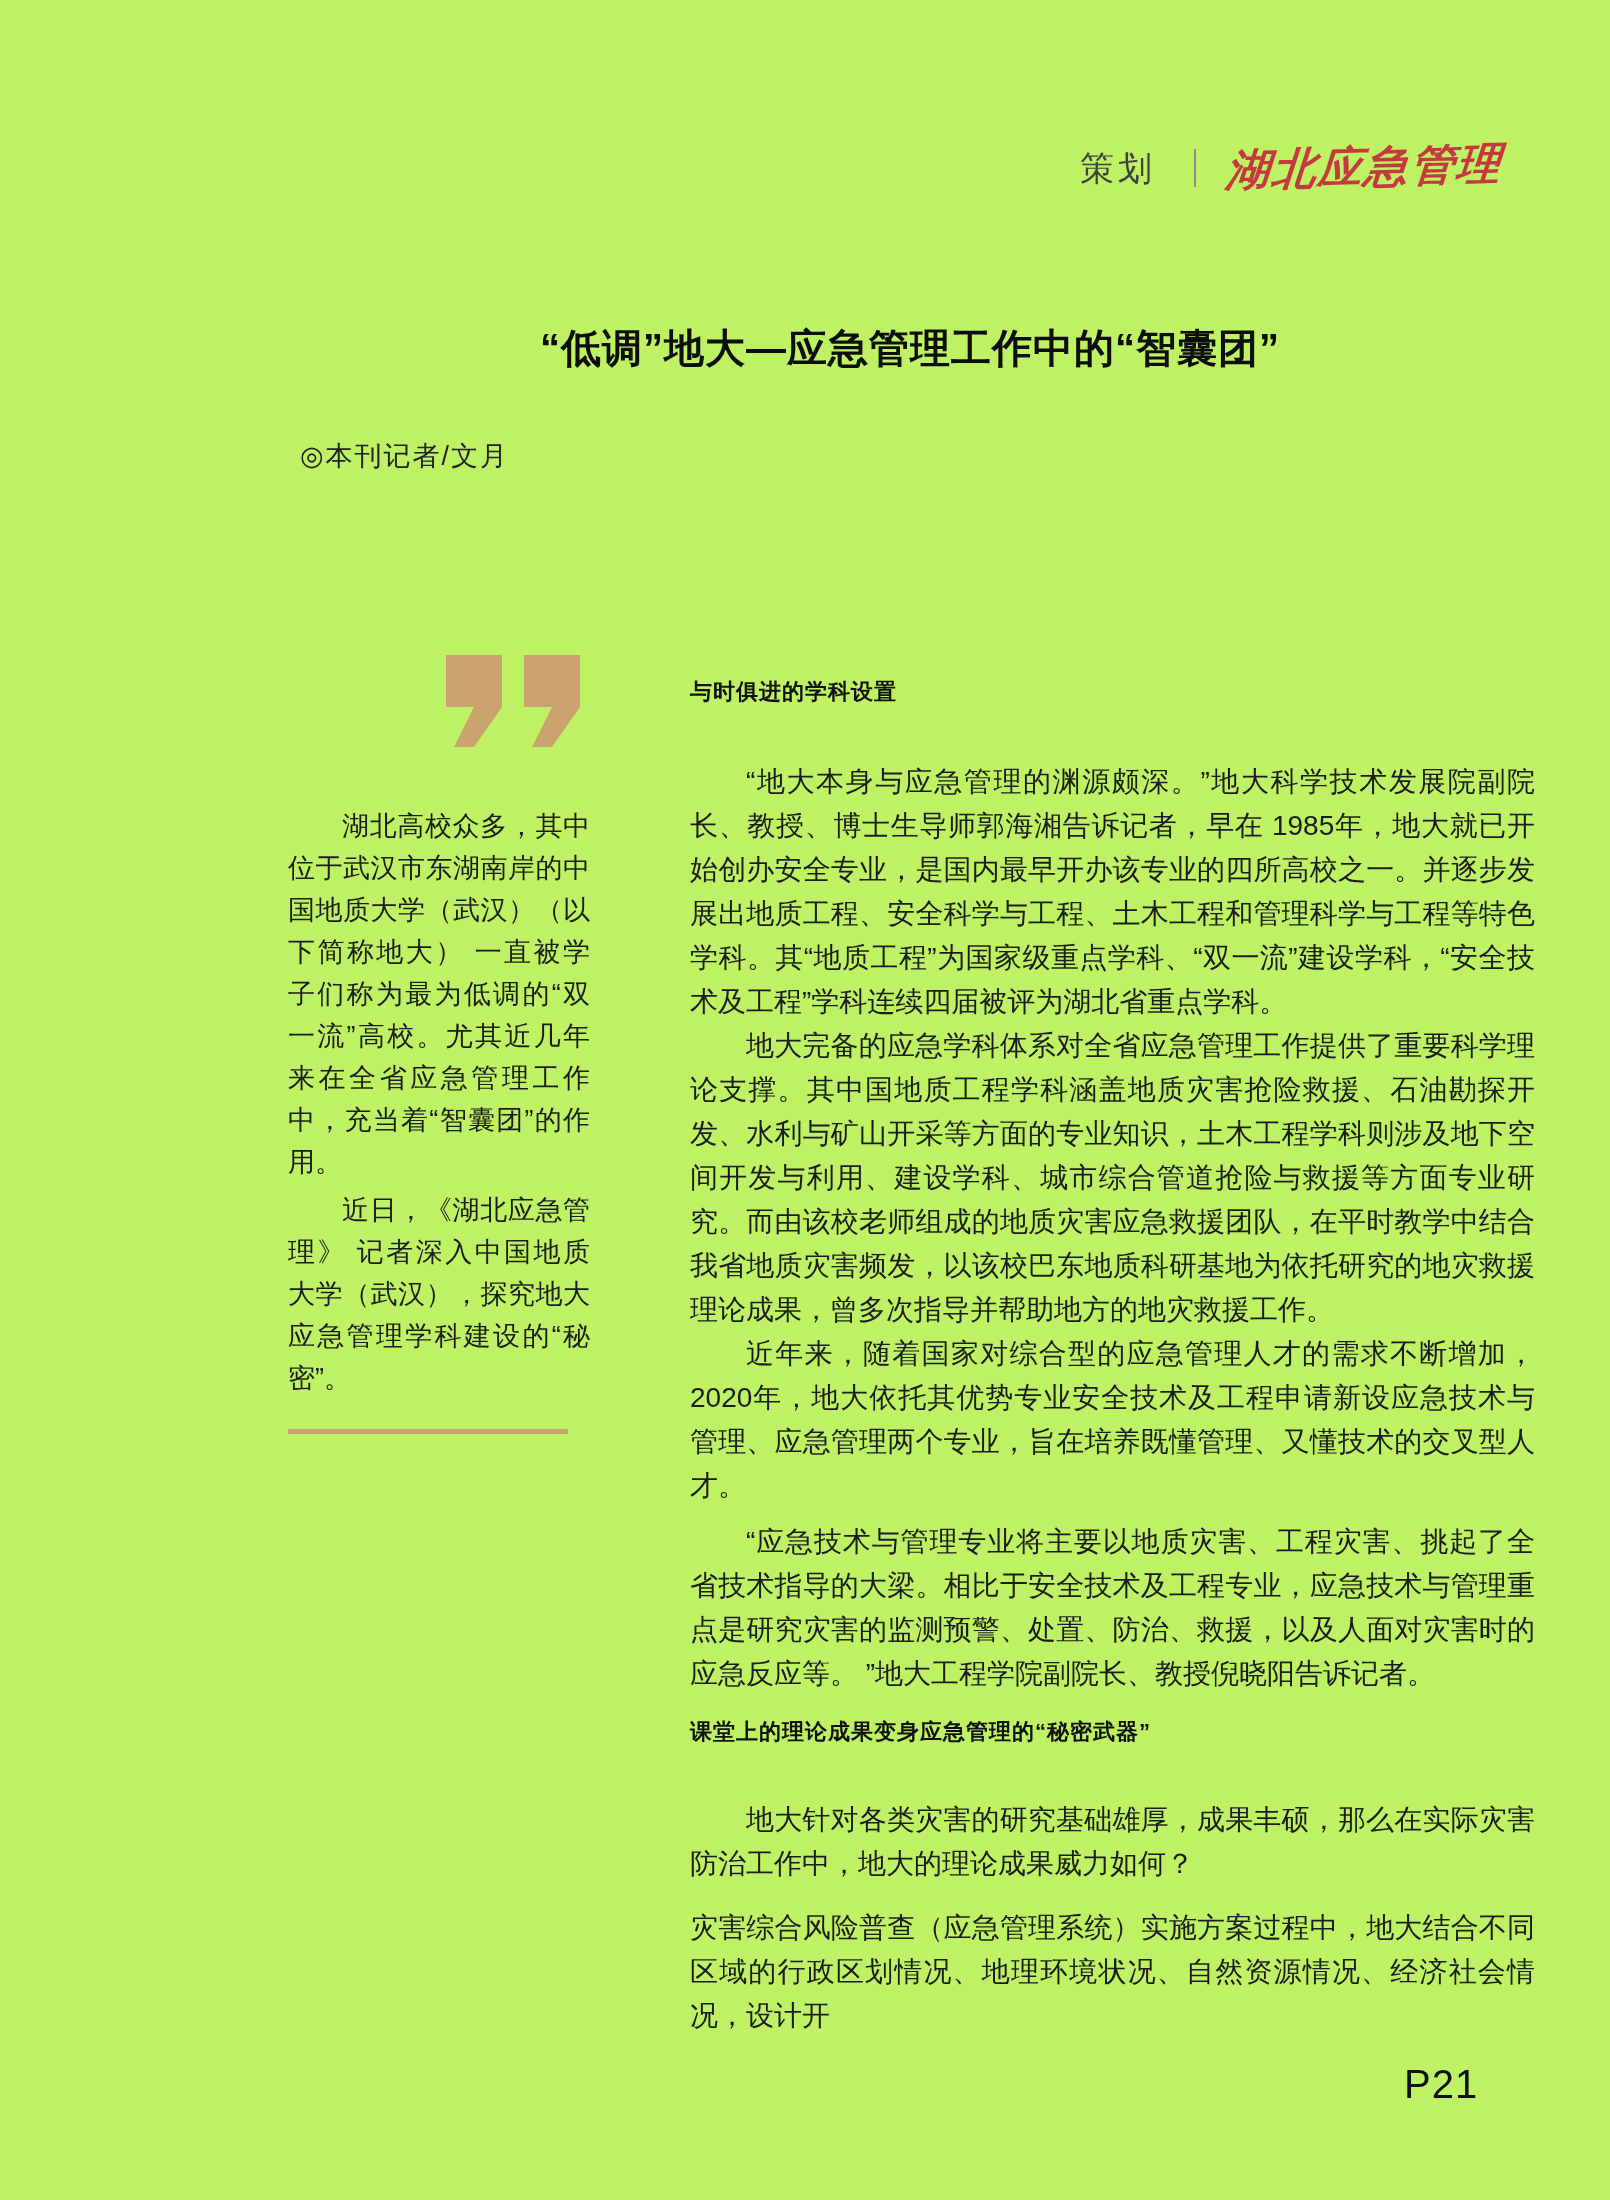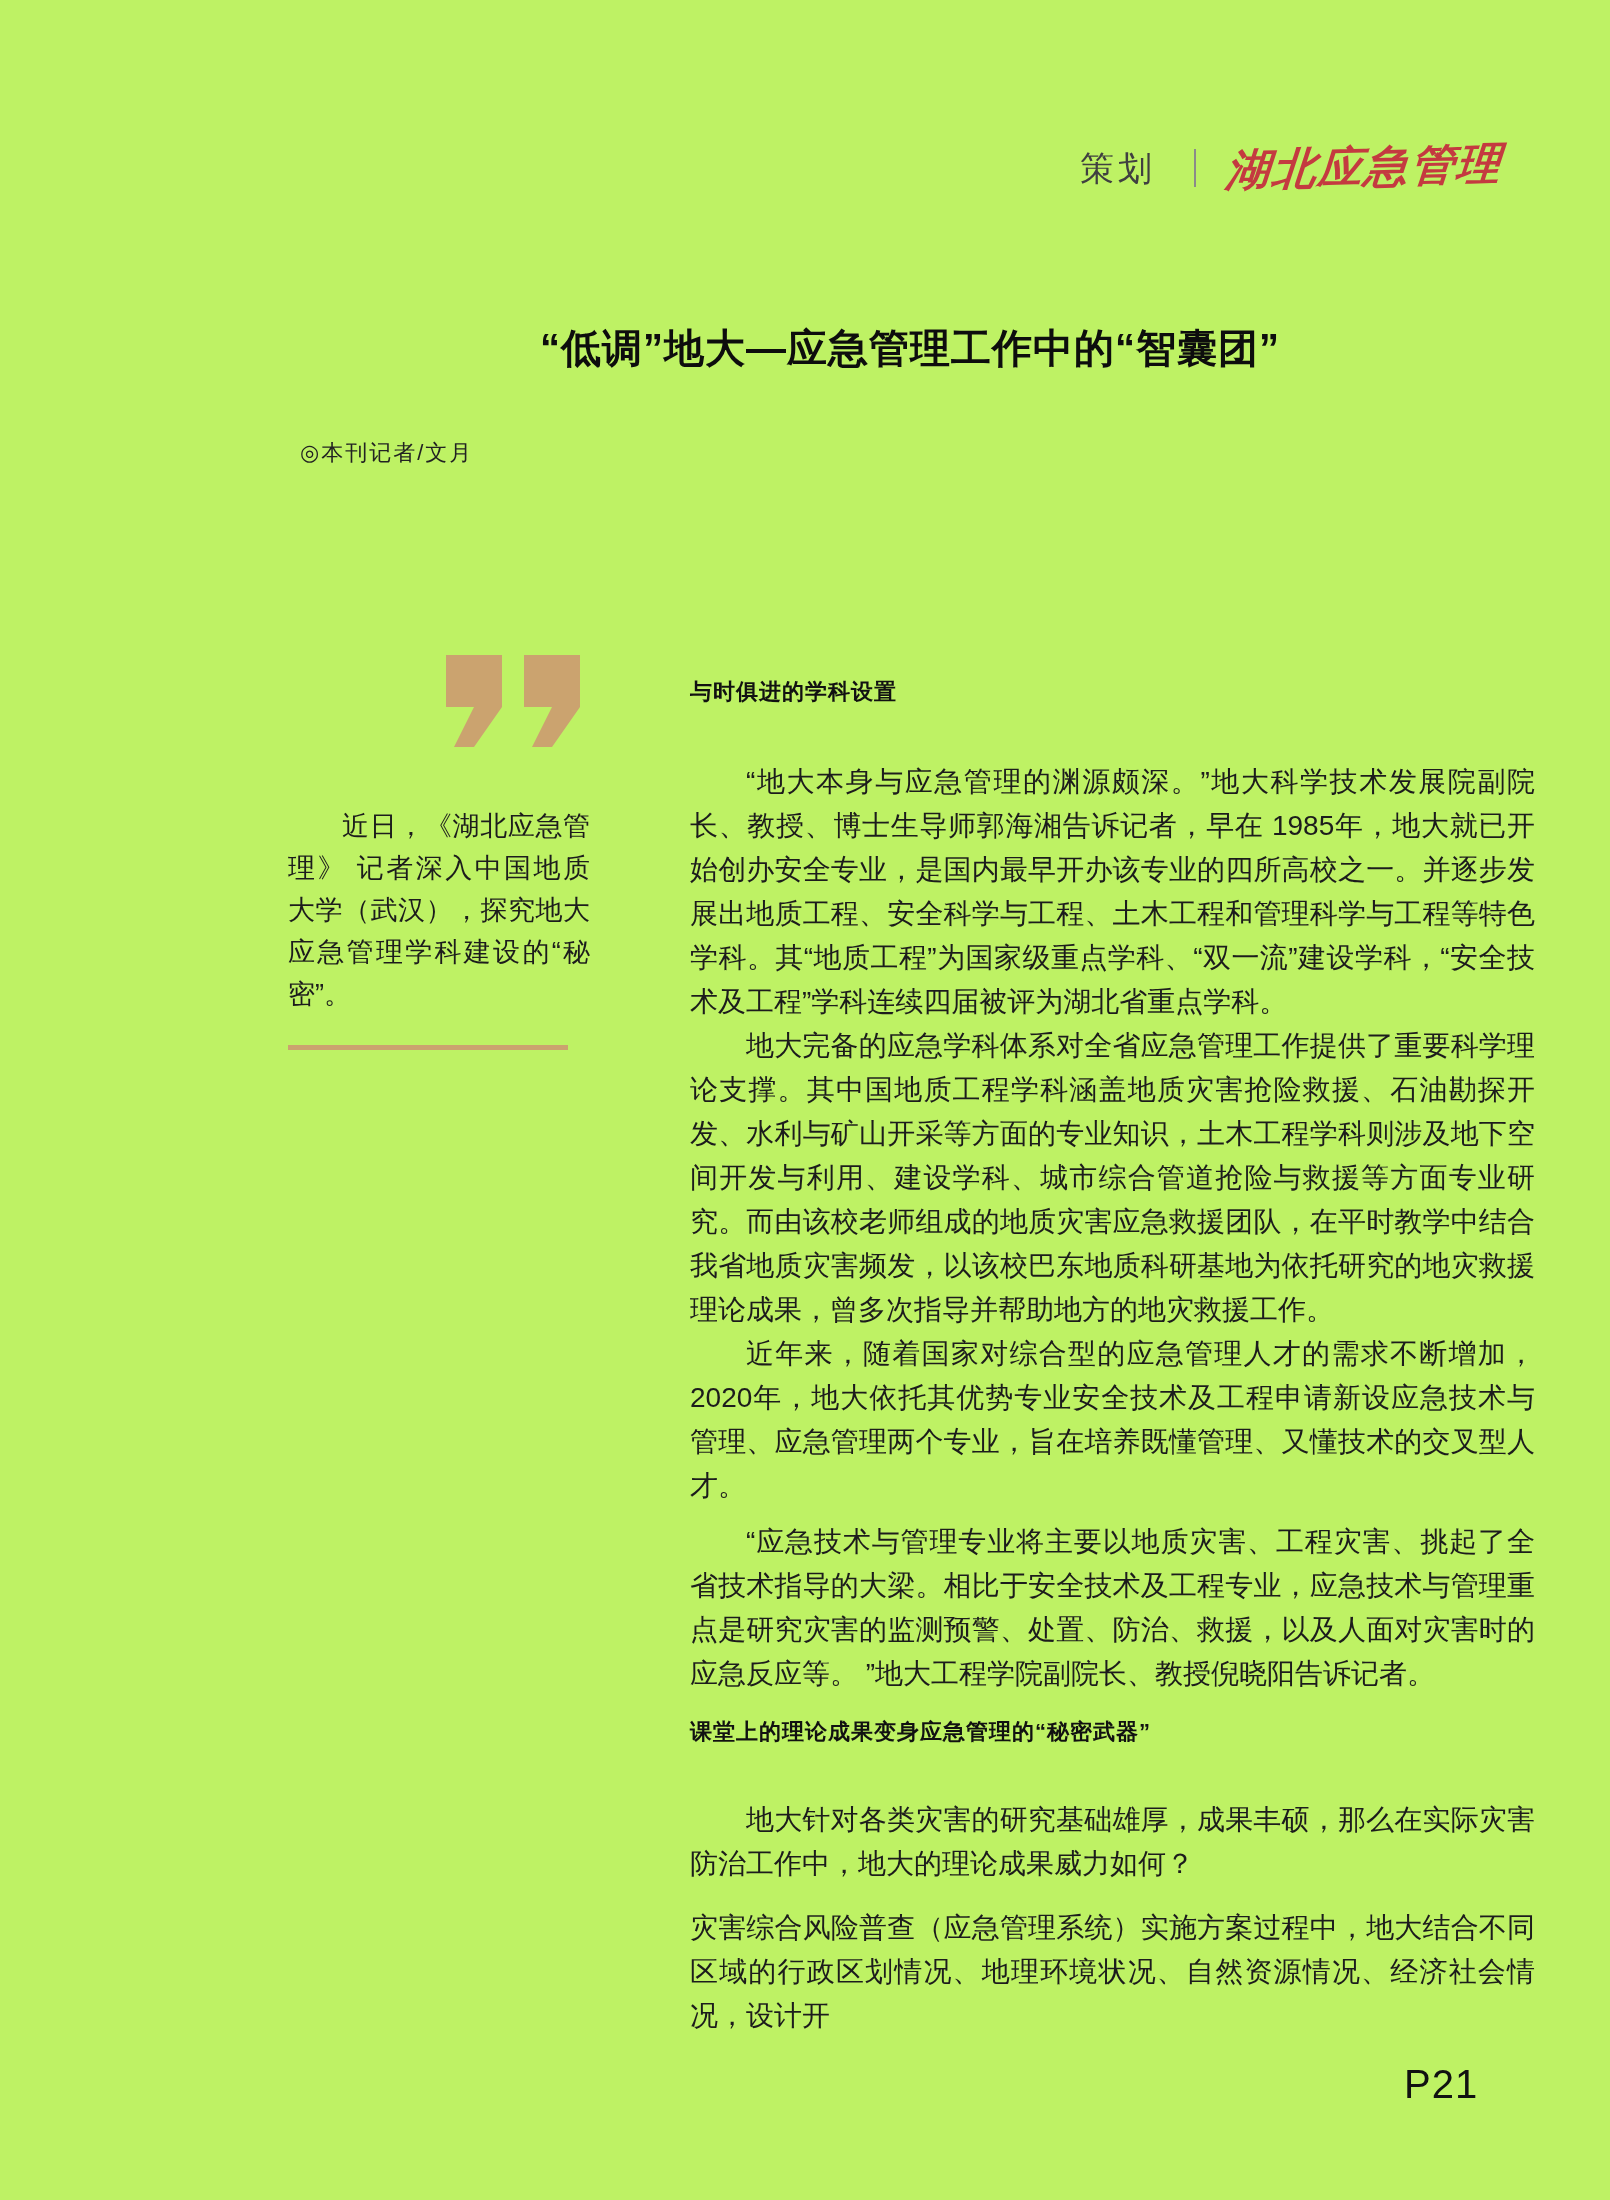--- a/index.html
+++ b/index.html
@@ -41,21 +41,21 @@
 
   
   .title{
     position:absolute;top:312px;left:265px;width:1290px;
     margin:0;text-align:center;
     font-size:40px;line-height:72px;font-weight:700;
     letter-spacing:1px;color:#0d0d0d;white-space:nowrap;
   }
   .byline{
     position:absolute;top:438px;left:300px;
-    font-size:22px;color:#222222;letter-spacing:2px;
+    font-size:27px;color:#222222;letter-spacing:2px;
   }
 
   
   .sidebar{
     position:absolute;top:655px;left:288px;width:302px;
   }
   .quote-icon{
     display:block;margin:0 10px 56px auto;
   }
   .side-p{
@@ -111,20 +111,21 @@
 
   <h1 class="title">“低调”地大—应急管理工作中的“智囊团”</h1>
 
   <div class="byline">◎本刊记者/文月</div>
 
   <aside class="sidebar">
     <svg class="quote-icon" width="134" height="94" viewBox="0 0 134 94" aria-hidden="true">
       <path d="M0,0 H56 V52 L28,92 H8 L28,52 H0 Z" fill="var(--accent_tan,#cba36f)"></path>
       <path transform="translate(78,0)" d="M0,0 H56 V52 L28,92 H8 L28,52 H0 Z" fill="var(--accent_tan,#cba36f)"></path>
     </svg>
+    <p class="side-p">湖北高校众多，其中位于武汉市东湖南岸的中国地质大学（武汉）（以下简称地大） 一直被学子们称为最为低调的“双一流”高校。尤其近几年来在全省应急管理工作中，充当着“智囊团”的作用。</p>
     <p class="side-p">近日，《湖北应急管理》 记者深入中国地质大学（武汉），探究地大应急管理学科建设的“秘密”。</p>
     <div class="side-rule"></div>
   </aside>
 
   <main class="main-col">
     <h2 class="sec-h">与时俱进的学科设置</h2>
     <p class="body-p">“地大本身与应急管理的渊源颇深。”地大科学技术发展院副院长、教授、博士生导师郭海湘告诉记者，早在 1985年，地大就已开始创办安全专业，是国内最早开办该专业的四所高校之一。并逐步发展出地质工程、安全科学与工程、土木工程和管理科学与工程等特色学科。其“地质工程”为国家级重点学科、“双一流”建设学科，“安全技术及工程”学科连续四届被评为湖北省重点学科。</p>
     <p class="body-p">地大完备的应急学科体系对全省应急管理工作提供了重要科学理论支撑。其中国地质工程学科涵盖地质灾害抢险救援、石油勘探开发、水利与矿山开采等方面的专业知识，土木工程学科则涉及地下空间开发与利用、建设学科、城市综合管道抢险与救援等方面专业研究。而由该校老师组成的地质灾害应急救援团队，在平时教学中结合我省地质灾害频发，以该校巴东地质科研基地为依托研究的地灾救援理论成果，曾多次指导并帮助地方的地灾救援工作。</p>
     <p class="body-p">近年来，随着国家对综合型的应急管理人才的需求不断增加，2020年，地大依托其优势专业安全技术及工程申请新设应急技术与管理、应急管理两个专业，旨在培养既懂管理、又懂技术的交叉型人才。</p>
     <p class="body-p gap-before">“应急技术与管理专业将主要以地质灾害、工程灾害、挑起了全省技术指导的大梁。相比于安全技术及工程专业，应急技术与管理重点是研究灾害的监测预警、处置、防治、救援，以及人面对灾害时的应急反应等。 ”地大工程学院副院长、教授倪晓阳告诉记者。</p>

